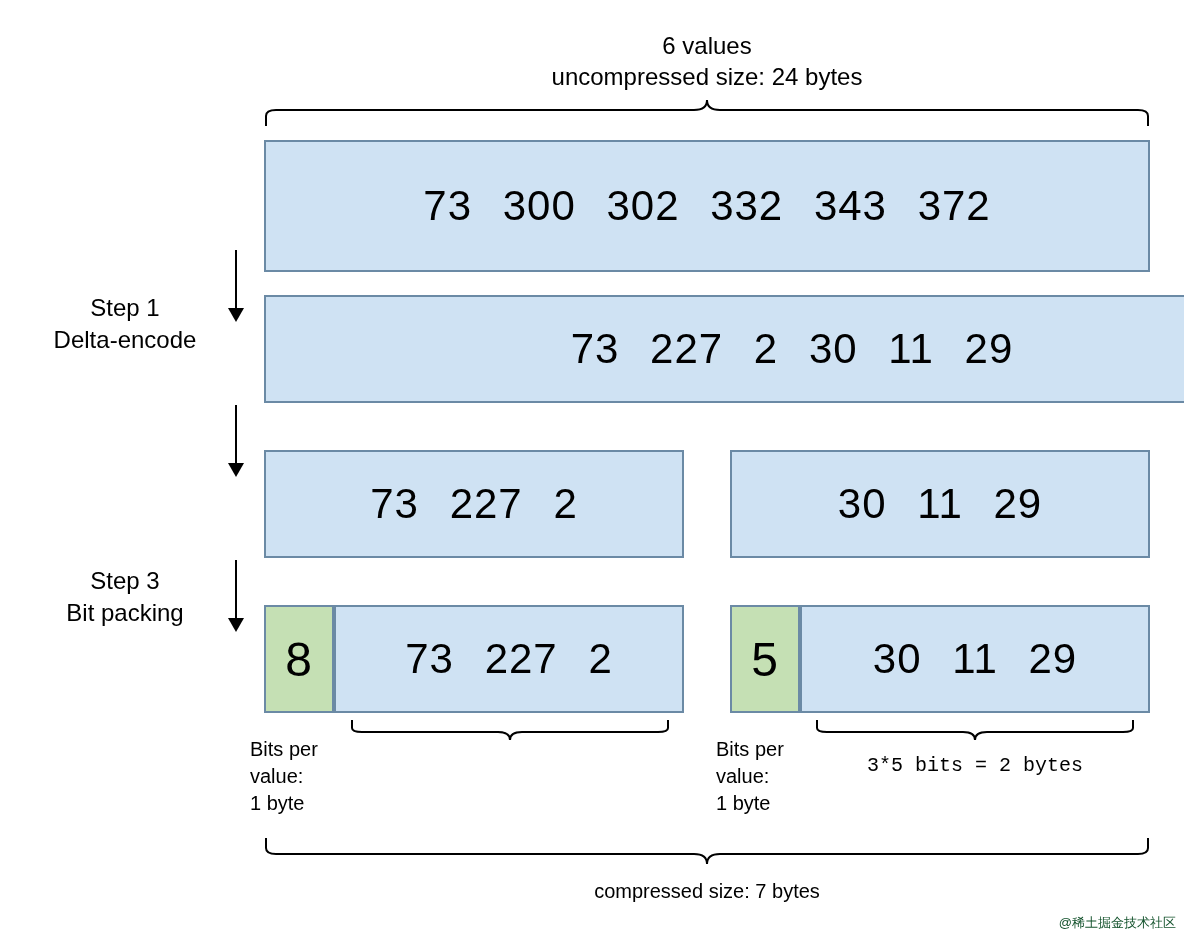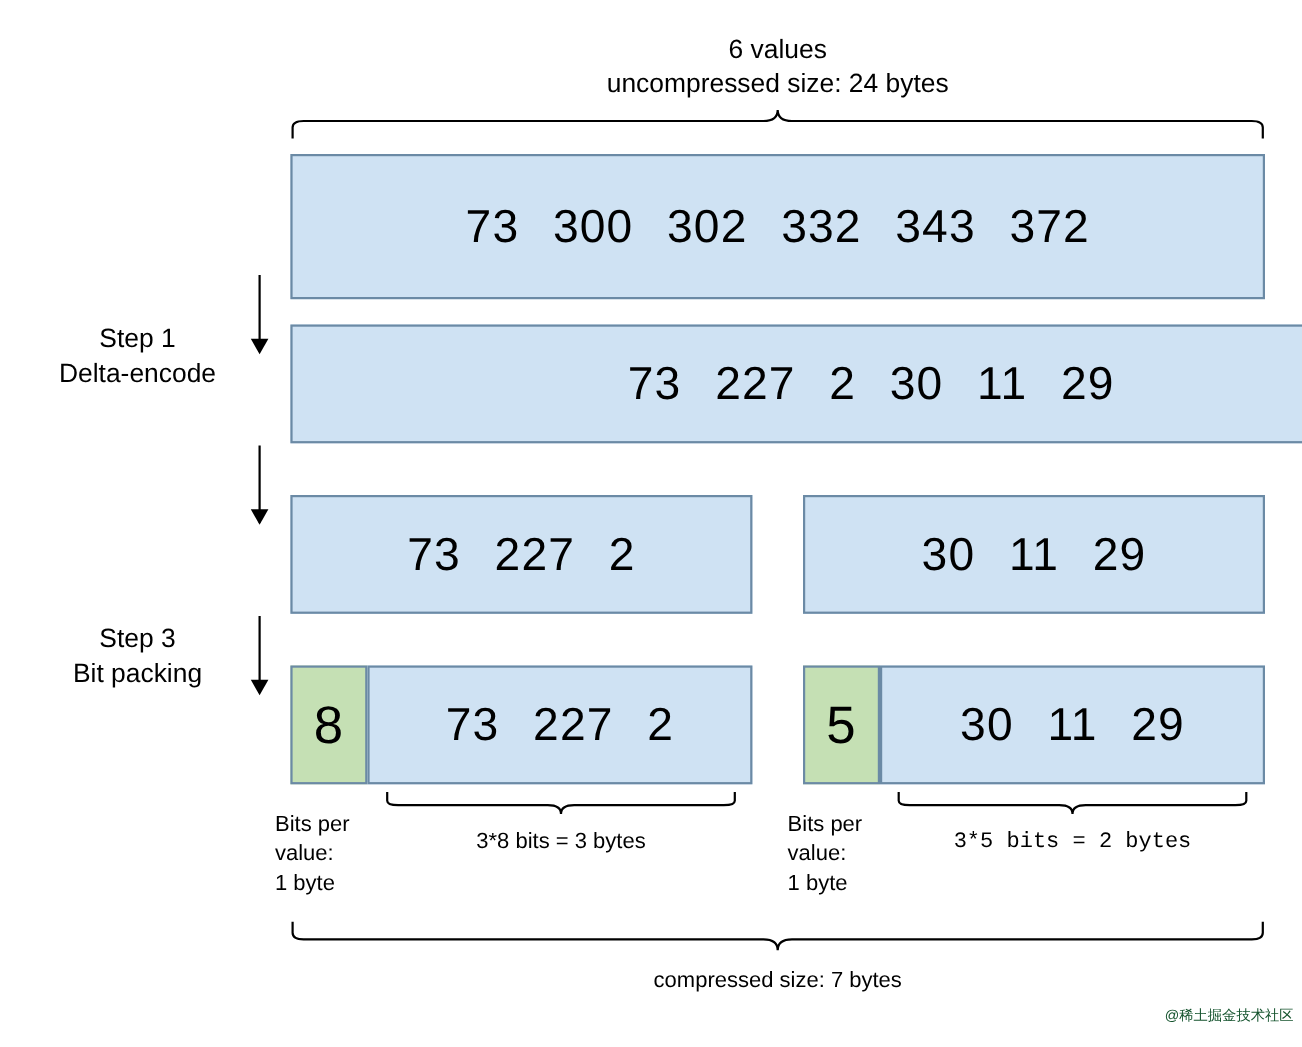--- a/index.html
+++ b/index.html
@@ -154,21 +154,20 @@
   </div>
 
   <div class="small-label" style="left:250px; top:736px; width:100px; text-align:left;">
     <span>Bits per</span><br>
     <span>value:</span><br>
     <span>1 byte</span>
   </div>
   <svg style="position:absolute; left:350px; top:718px; width:320px; height:22px;" viewBox="0 0 320 22" preserveAspectRatio="none">
     <path d="M 2 2 L 2 10 Q 2 14 12 14 L 148 14 Q 160 14 160 22 Q 160 14 172 14 L 308 14 Q 318 14 318 10 L 318 2" fill="none" stroke="#000" stroke-width="2"></path>
   </svg>
-  <div class="small-label" style="left:350px; top:752px; width:320px;">3*8 bits = 3 bytes</div>
 
   <div class="small-label" style="left:716px; top:736px; width:100px; text-align:left;">
     <span>Bits per</span><br>
     <span>value:</span><br>
     <span>1 byte</span>
   </div>
   <svg style="position:absolute; left:815px; top:718px; width:320px; height:22px;" viewBox="0 0 320 22" preserveAspectRatio="none">
     <path d="M 2 2 L 2 10 Q 2 14 12 14 L 148 14 Q 160 14 160 22 Q 160 14 172 14 L 308 14 Q 318 14 318 10 L 318 2" fill="none" stroke="#000" stroke-width="2"></path>
   </svg>
   <div class="small-label" style="left:815px; top:752px; width:320px;font-family:Liberation Mono, monospace;">3*5 bits = 2 bytes</div>

